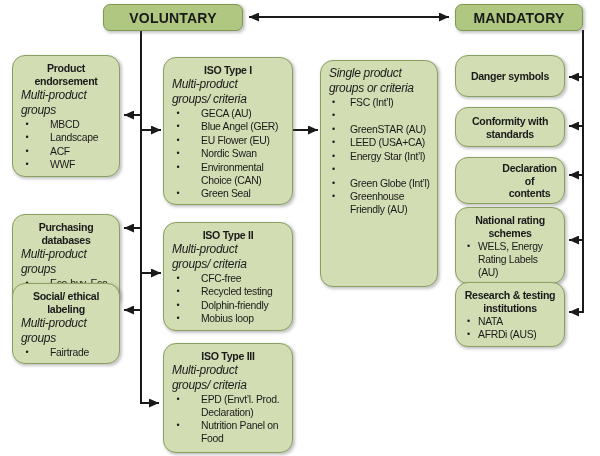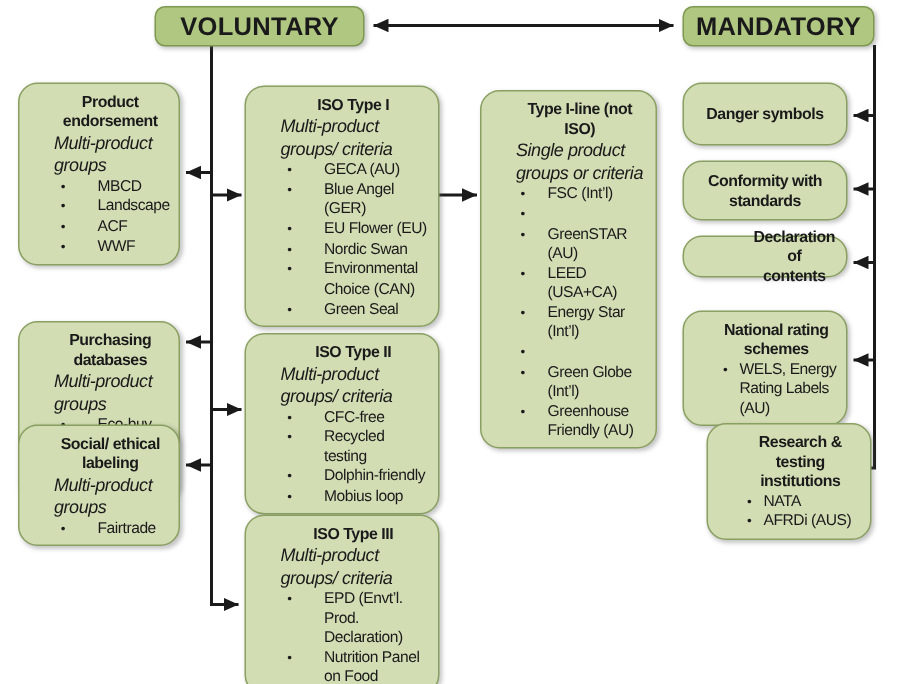--- a/index.html
+++ b/index.html
@@ -6,26 +6,26 @@
   #canvas{
     position:relative;width:600px;height:456px;background:#ffffff;overflow:hidden;
     font-family:"Liberation Sans",sans-serif;color:#1a1a1a;
   }
   #wires{position:absolute;left:0;top:0;width:600px;height:456px;pointer-events:none;}
 
   .box{
     position:absolute;box-sizing:border-box;
     background:#d2ddb4;border:1.4px solid #8aa061;border-radius:13px;
     box-shadow:1.5px 1.5px 3px rgba(90,90,90,.35);
-    padding:5px 5px 4px 20px;letter-spacing:-0.3px;
+    padding:5px 5px 4px 5px;letter-spacing:-0.3px;
   }
   .box.header{
     background:#b0c781;border:1.6px solid #7d9a50;border-radius:7px;
     display:flex;align-items:center;justify-content:center;
-    font-weight:bold;font-size:17px;letter-spacing:.2px;padding:0;
+    font-weight:bold;font-size:14px;letter-spacing:.2px;padding:0;
   }
   .title{
     font-weight:bold;font-size:10.6px;text-align:center;line-height:1.22;
     white-space:pre-line;margin:1px 0 0 0;
   }
   .subtitle{
     font-style:italic;font-size:12px;line-height:1.24;white-space:pre-line;
     margin:0 0 0 3px;
   }
   .list{margin-top:0;}
@@ -201,21 +201,20 @@
           <span>EPD (Envt’l. Prod. Declaration)</span>
         </div>
       <div class="item">
           <span class="marker">•</span>
           <span>Nutrition Panel on Food</span>
         </div>
     </div>
   </div>
 
   <div class="box t1l" style="top:60px;min-height:227px;">
-    <div class="title">Type I-line (not ISO)</div>
     <div class="subtitle">Single product
 groups or criteria</div>
     <div class="list">
       <div class="item">
           <span class="marker">•</span>
           <span>FSC (Int’l)</span>
         </div>
       <div class="item">
           <span class="marker">•</span>
         </div>
@@ -245,37 +244,37 @@
     </div>
   </div>
 
   <div class="box col-right titleonly" style="top:55px;height:42px;">
     <div class="title">Danger symbols</div>
   </div>
   <div class="box col-right titleonly" style="top:107px;height:40px;">
     <div class="title">Conformity with
 standards</div>
   </div>
-  <div class="box col-right titleonly" style="top:157px;height:28px;padding-left:43px;">
+  <div class="box col-right titleonly" style="top:157px;height:47px;padding-left:43px;">
     <div class="title">Declaration of
 contents</div>
   </div>
 
   <div class="box col-right" style="top:207px;min-height:65px;">
     <div class="title">National rating
 schemes</div>
     <div class="list">
       <div class="item">
           <span class="marker">•</span>
           <span>WELS, Energy Rating Labels (AU)</span>
         </div>
     </div>
   </div>
 
-  <div class="box col-right" style="top:282px;min-height:65px;margin-left:16px;">
+  <div class="box col-right" style="top:282px;min-height:65px;">
     <div class="title">Research &amp; testing
 institutions</div>
     <div class="list">
       <div class="item">
           <span class="marker">•</span>
           <span>NATA</span>
         </div>
       <div class="item">
           <span class="marker">•</span>
           <span>AFRDi (AUS)</span>

